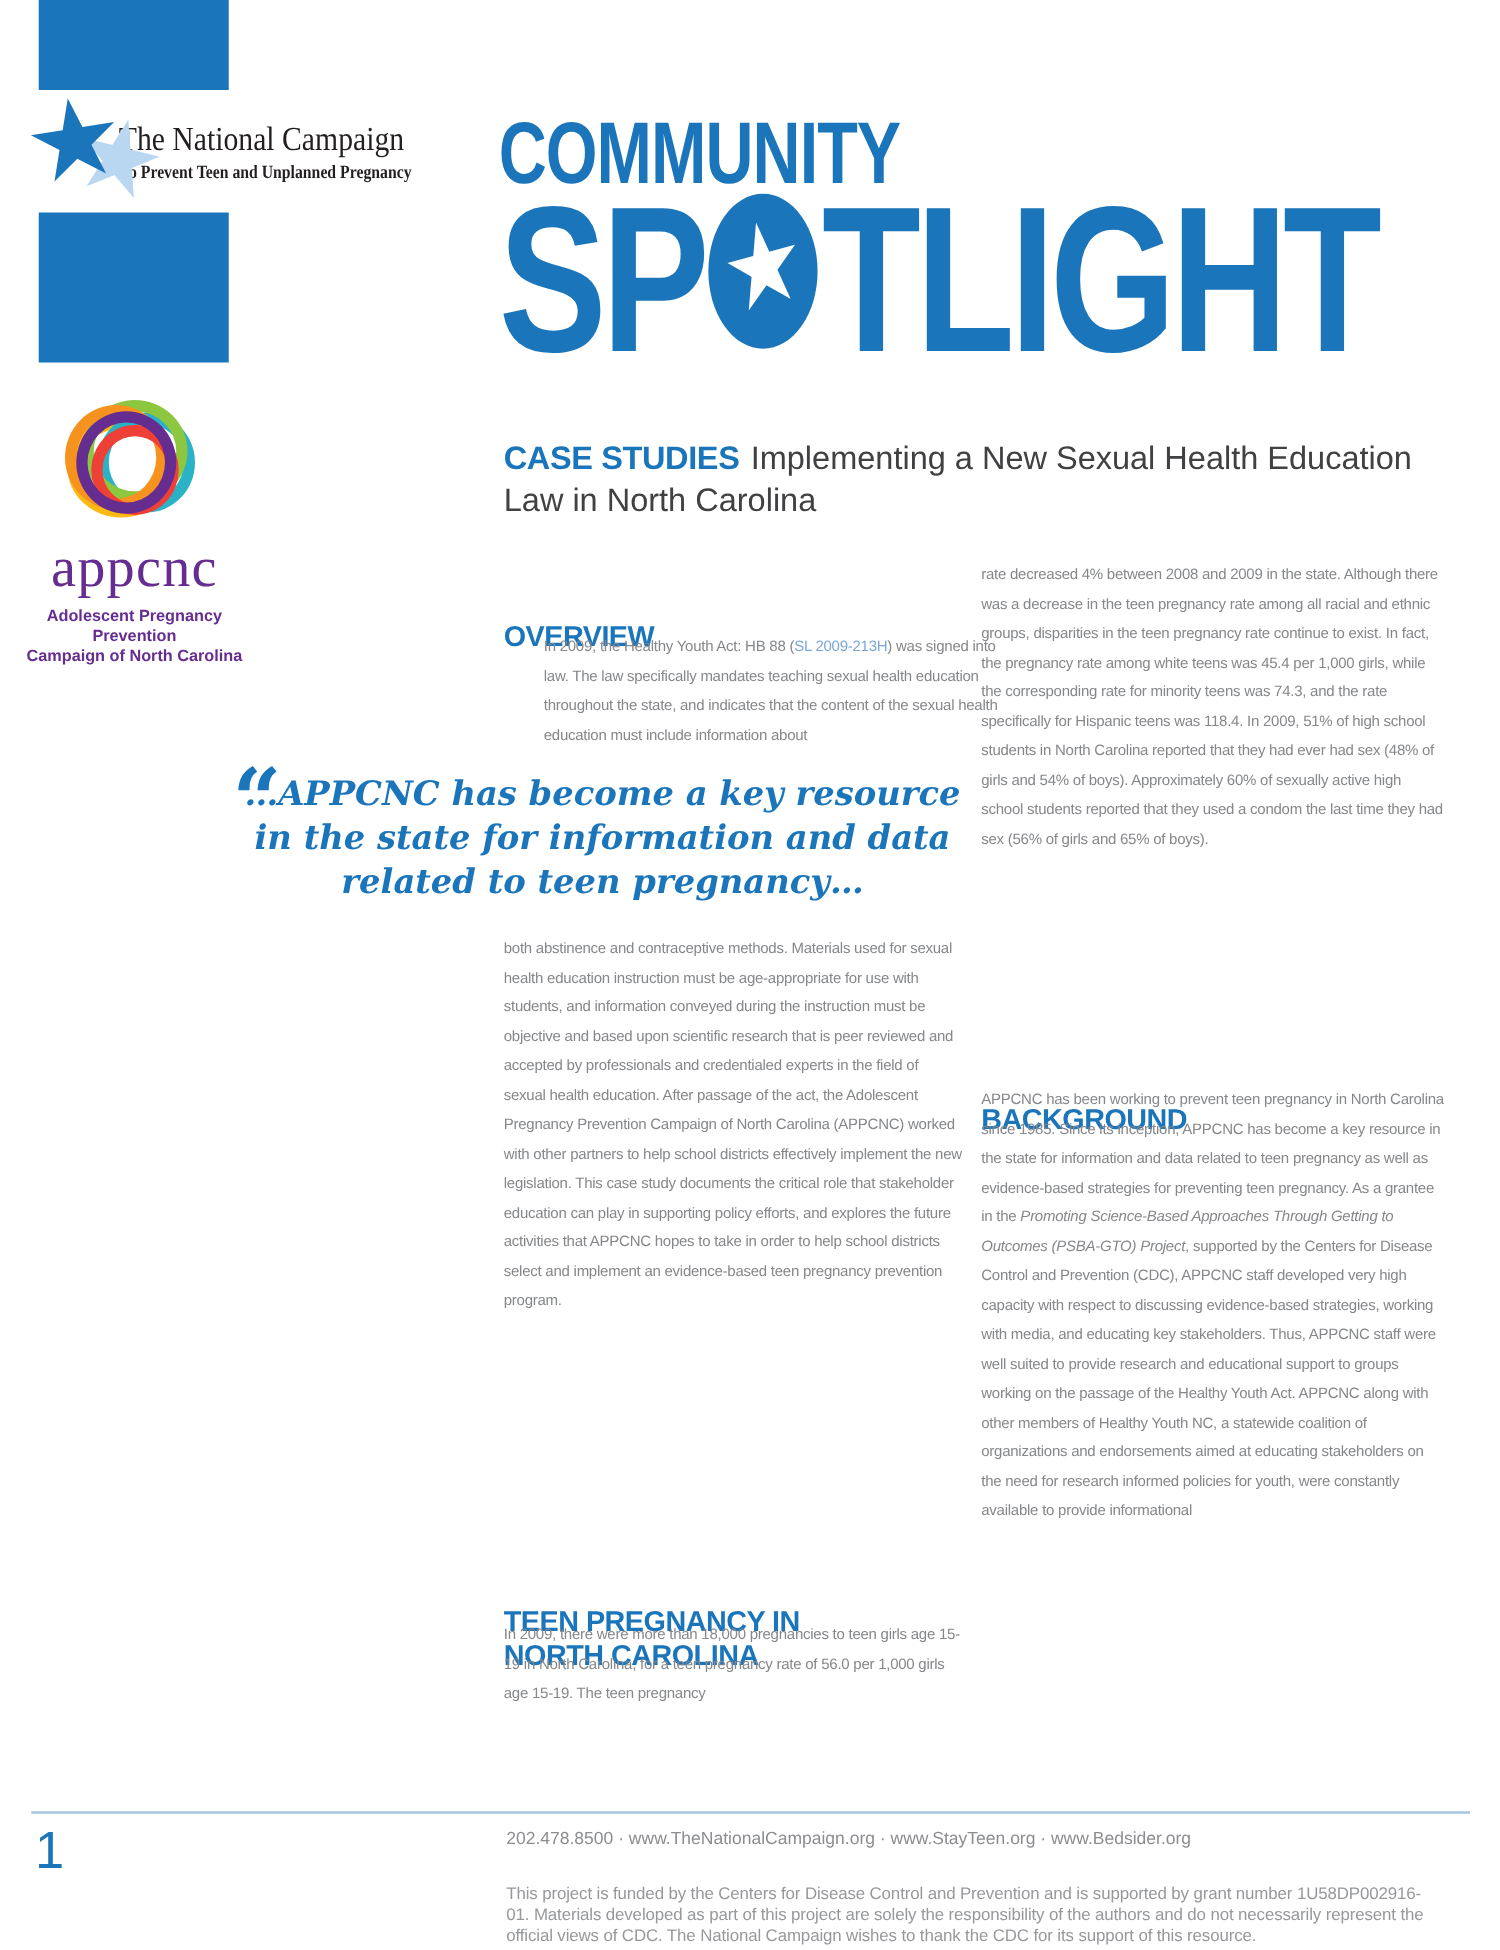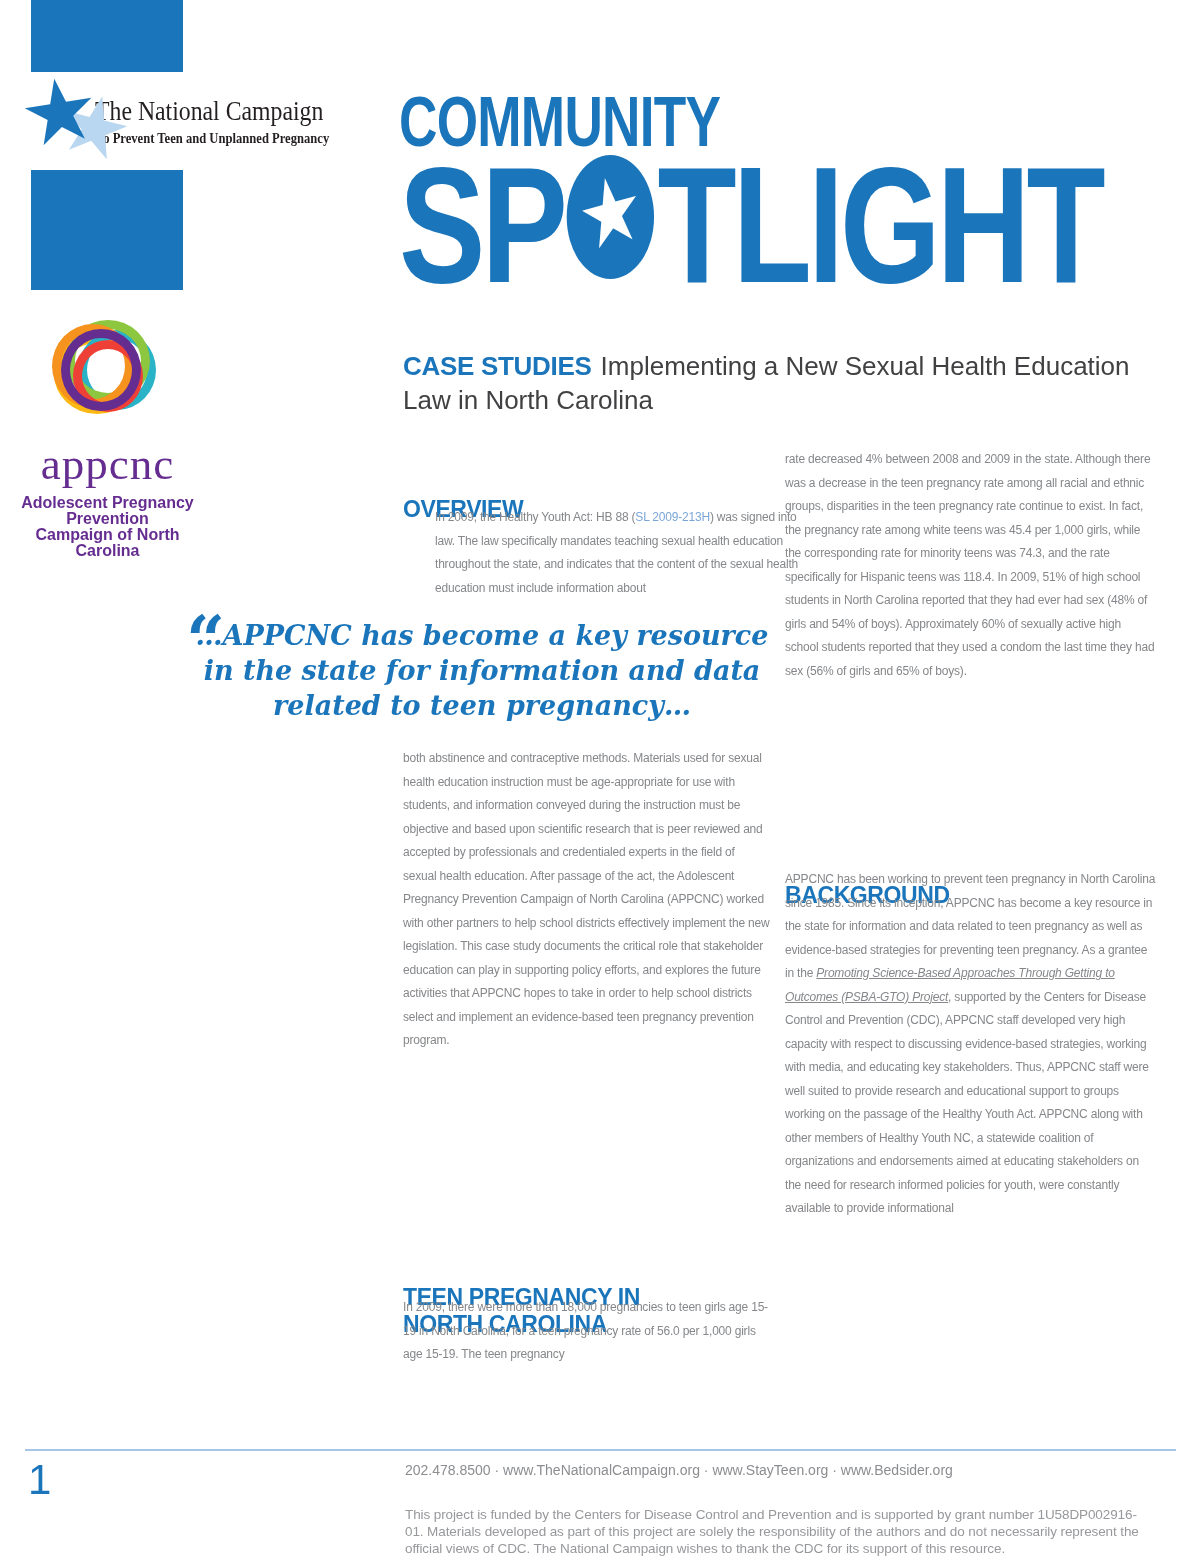--- a/index.html
+++ b/index.html
@@ -25,22 +25,22 @@
   .appcnc{position:absolute;left:10px;top:320px;width:195px;text-align:center;}
   .rings{position:relative;width:112px;height:104px;margin:0 auto;}
   .ring{position:absolute;border-radius:50%;box-sizing:border-box;border:9px solid #000;background:transparent;}
   .r-yellow{width:86px;height:80px;left:2px;top:14px;}
   .r-teal{width:78px;height:80px;left:26px;top:10px;}
   .r-green{width:84px;height:82px;left:14px;top:0;}
   .r-orange{width:82px;height:84px;left:0;top:4px;}
   .r-red{width:70px;height:72px;left:21px;top:20px;}
   .r-purple{width:80px;height:82px;left:9px;top:9px;}
   .appcnc-acronym{font-family:"Liberation Serif",serif;font-size:45px;line-height:1;color:#662d91;
-                  margin-top:18px;letter-spacing:1px;}
-  .appcnc-name{font-size:16px;font-weight:bold;color:#662d91;line-height:16px;margin-top:8px;}
+                  margin-top:8px;letter-spacing:1px;}
+  .appcnc-name{font-size:13px;font-weight:bold;color:#662d91;line-height:16px;margin-top:8px;}
 
   
   .masthead{position:absolute;left:399px;top:90px;}
   .m1{display:inline-block;font-size:70px;line-height:.92;font-weight:bold;color:#1b75bb;
       letter-spacing:-1px;transform:scaleX(.76);transform-origin:left;}
   .m2{display:flex;align-items:center;margin-top:6px;white-space:nowrap;
       transform:scaleX(.78);transform-origin:left;height:130px;}
   .m2 .txt{font-size:166px;line-height:1;font-weight:bold;color:#1b75bb;letter-spacing:-5px;}
   .spot-o{width:112px;height:124px;border-radius:50%;background:#1b75bb;display:flex;
           align-items:center;justify-content:center;margin:0 4px;position:relative;top:-8px;flex:0 0 auto;}
@@ -49,21 +49,21 @@
 
   
   .kicker{position:absolute;left:403px;top:349px;width:735px;font-size:26px;line-height:34px;}
   .kicker .label{color:#1b75bb;font-weight:bold;margin-right:9px;letter-spacing:-.3px;}
   .kicker .title{color:#414042;}
 
   
   .h{position:absolute;color:#1b75bb;font-size:23px;font-weight:bold;letter-spacing:-.4px;line-height:27px;margin-top:48px;}
   .body-par{position:absolute;font-size:12px;line-height:23.5px;color:#85878a;letter-spacing:-.2px;}
   .doc-link{color:#7ba7d7;text-decoration:none;cursor:pointer;}
-  .em{font-style:italic;text-decoration:underline;}
+  .em{font-style:italic;}
 
   .p-overview{left:403px;top:506px;width:368px;margin-left:32px;}
   .h-overview{left:403px;top:448px;}
   .p-leftcont{left:403px;top:747px;width:368px;}
   .h-teen{left:403px;top:1236px;}
   .p-teen{left:403px;top:1296px;width:374px;}
   .p-right1{left:785px;top:448px;width:372px;}
   .h-bg{left:785px;top:834px;}
   .p-bg{left:785px;top:868px;width:372px;}
 

